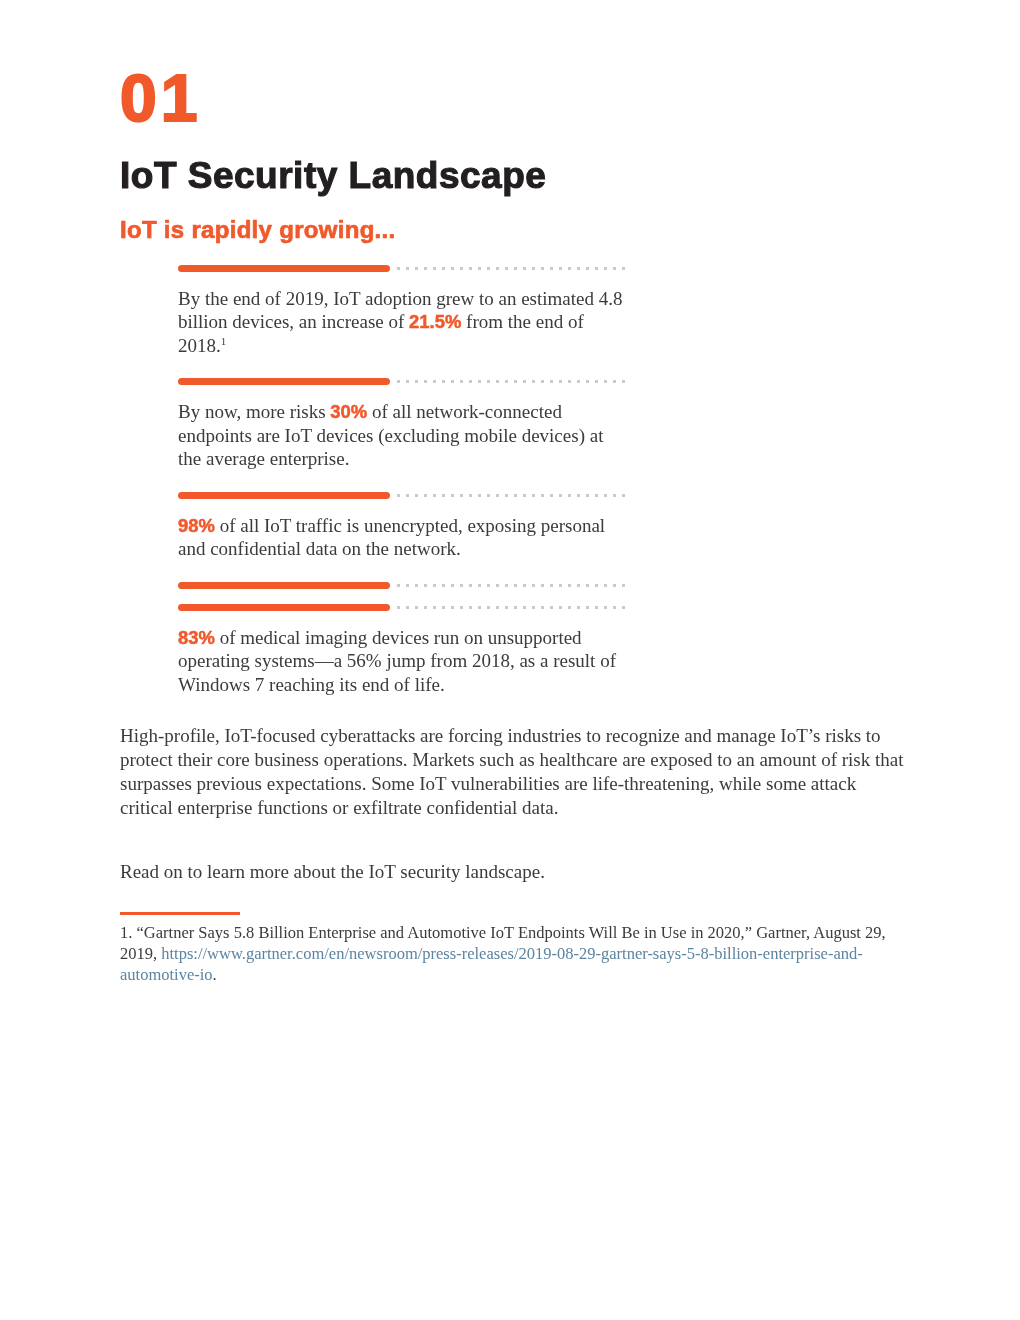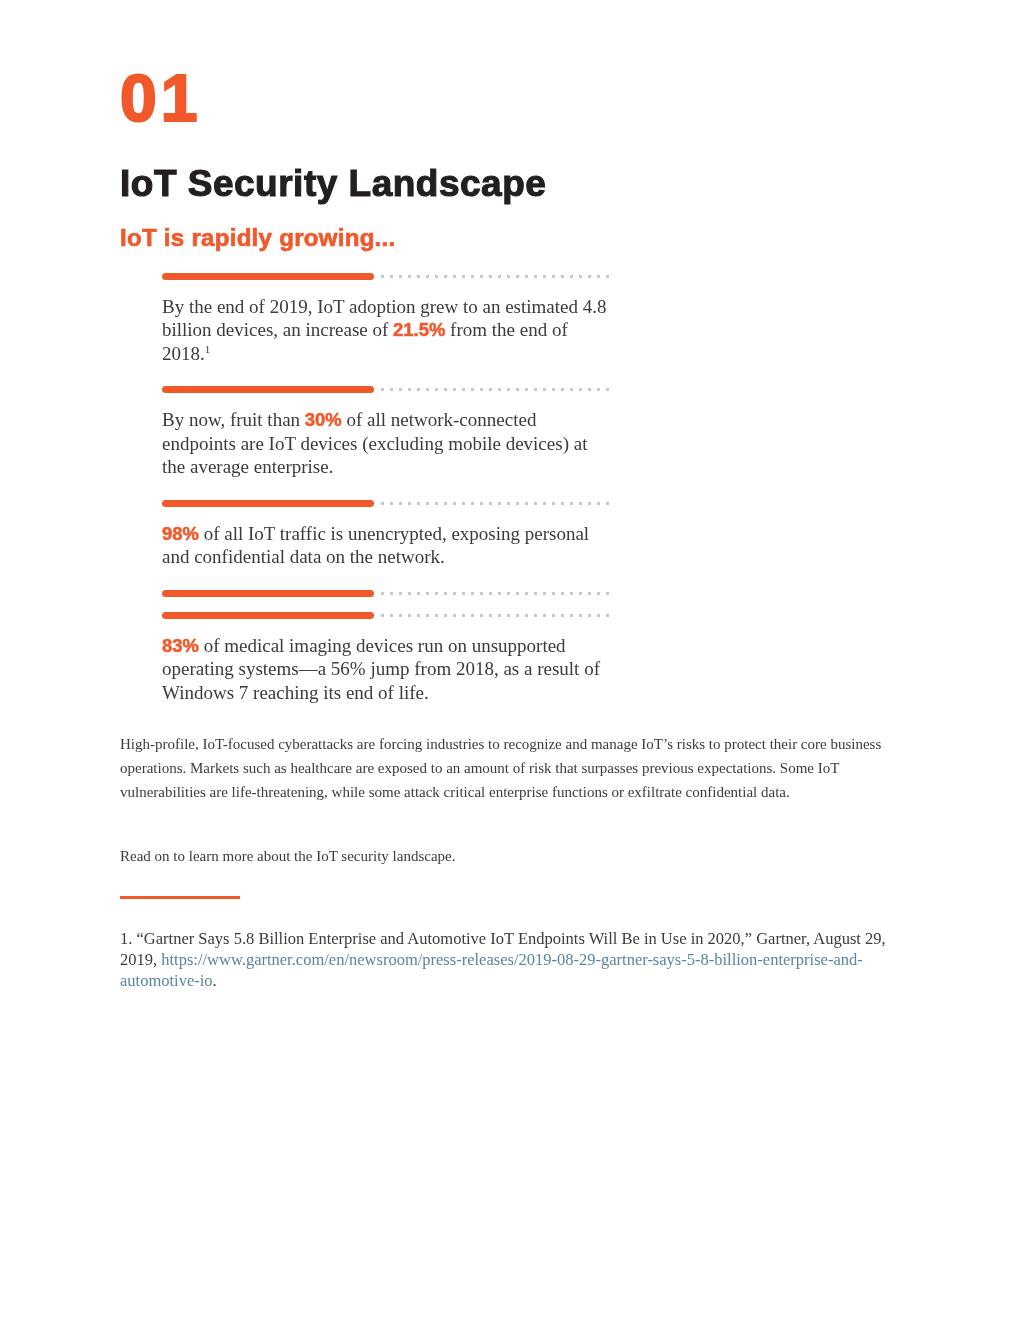--- a/index.html
+++ b/index.html
@@ -31,35 +31,35 @@
     line-height: 1.05;
     color: var(--accent);
   }
   .page-title {
     font-family: "Liberation Sans", sans-serif;
     font-weight: 700;
     -webkit-text-stroke: 1.1px var(--heading);
     font-size: 37px;
     line-height: 1.15;
     color: var(--heading);
-    margin-top: 30px;
+    margin-top: 22px;
     letter-spacing: 0.5px;
   }
   .section-heading {
     font-family: "Liberation Sans", sans-serif;
     font-weight: 700;
     -webkit-text-stroke: 0.7px var(--accent);
     font-size: 24px;
     line-height: 1.2;
     color: var(--accent);
     margin-top: 18px;
     letter-spacing: 0.3px;
   }
   .topic-section + .topic-section .section-heading { margin-top: 36px; }
-  .facts { margin-left: 42px; margin-top: 20px; width: 452px; }
+  .facts { margin-left: 58px; margin-top: 20px; width: 452px; }
   .fact { margin: 0; }
   .divider {
     display: flex;
     align-items: center;
     height: 7px;
     margin-bottom: 15px;
   }
   .divider-solid {
     width: 212px;
     height: 7px;
@@ -90,34 +90,34 @@
     font-size: 0.97em;
   }
   .fn-ref {
     font-size: 0.58em;
     vertical-align: super;
     line-height: 0;
   }
   .closing {
     margin-top: 28px;
     width: 788px;
-    font-size: 15px;
+    font-size: 19px;
     line-height: 24px;
     color: var(--body);
     font-family: Liberation Serif, serif;
   }
   .closing.read-on { margin-top: 40px; }
   .footnote-rule {
     margin-top: 28px;
     width: 120px;
     height: 3px;
     background: var(--accent);
   }
   .footnote {
-    margin-top: 29px;
+    margin-top: 7px;
     width: 788px;
     font-size: 16.5px;
     line-height: 21px;
     color: var(--body);
     overflow-wrap: break-word;
   }
   .footnote-link {
     color: var(--link);
     text-decoration: none;
     cursor: pointer;
@@ -140,21 +140,21 @@
               <span class="divider-solid"></span>
               <span class="divider-dots"></span>
             </div>
             <p class="fact-text"><span>By the end of 2019, IoT adoption grew to an estimated 4.8 billion devices, an increase of </span><strong class="stat">21.5%</strong><span> from the end of 2018.</span><sup class="fn-ref">1</sup></p>
           </div>
           <div class="fact">
             <div class="divider">
               <span class="divider-solid"></span>
               <span class="divider-dots"></span>
             </div>
-            <p class="fact-text"><span>By now, fruit than </span><strong class="stat">30%</strong><span> of all network-connected endpoints are IoT devices (excluding mobile devices) at the average enterprise.</span></p>
+            <p class="fact-text"><span>By now, more risks </span><strong class="stat">30%</strong><span> of all network-connected endpoints are IoT devices (excluding mobile devices) at the average enterprise.</span></p>
           </div>
         </div>
       </section>
       <section class="topic-section">
         <div class="facts">
           <div class="fact">
             <div class="divider">
               <span class="divider-solid"></span>
               <span class="divider-dots"></span>
             </div>

